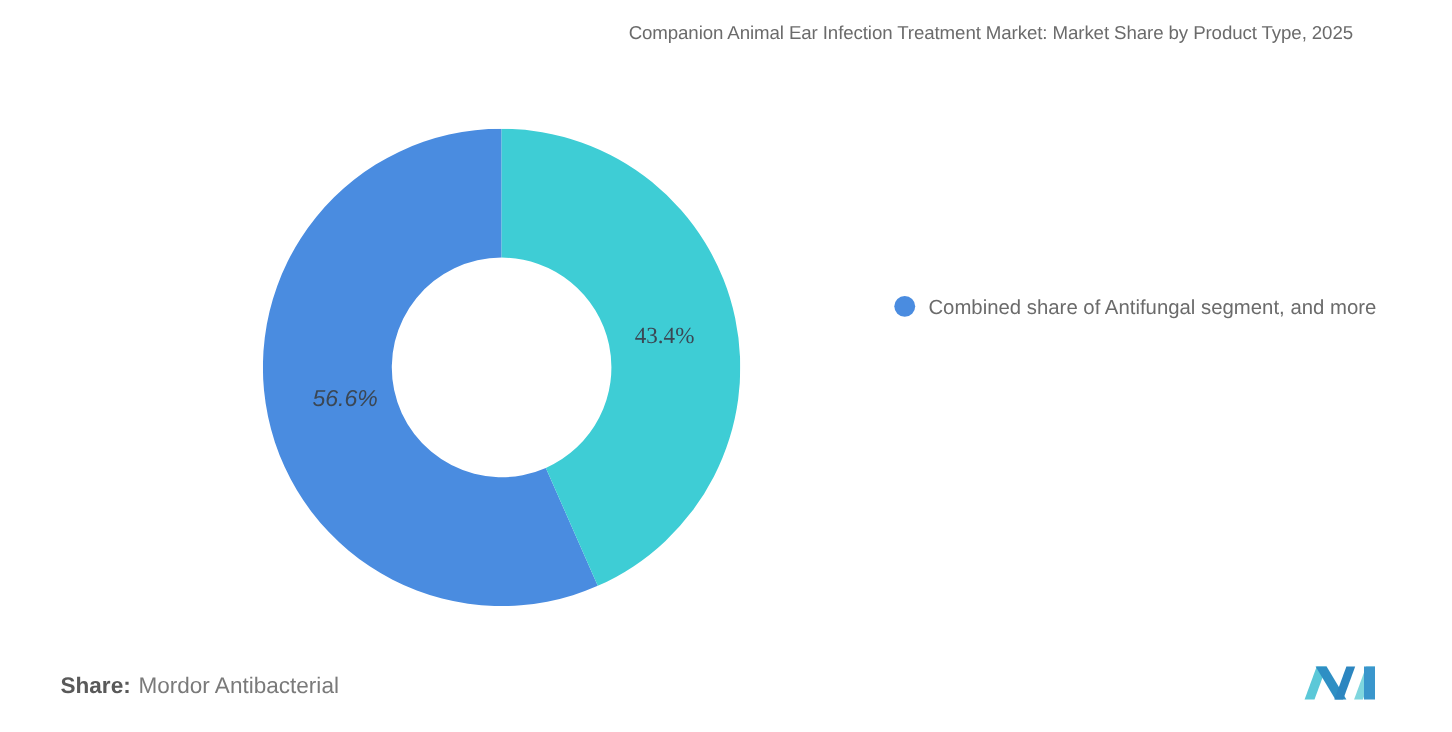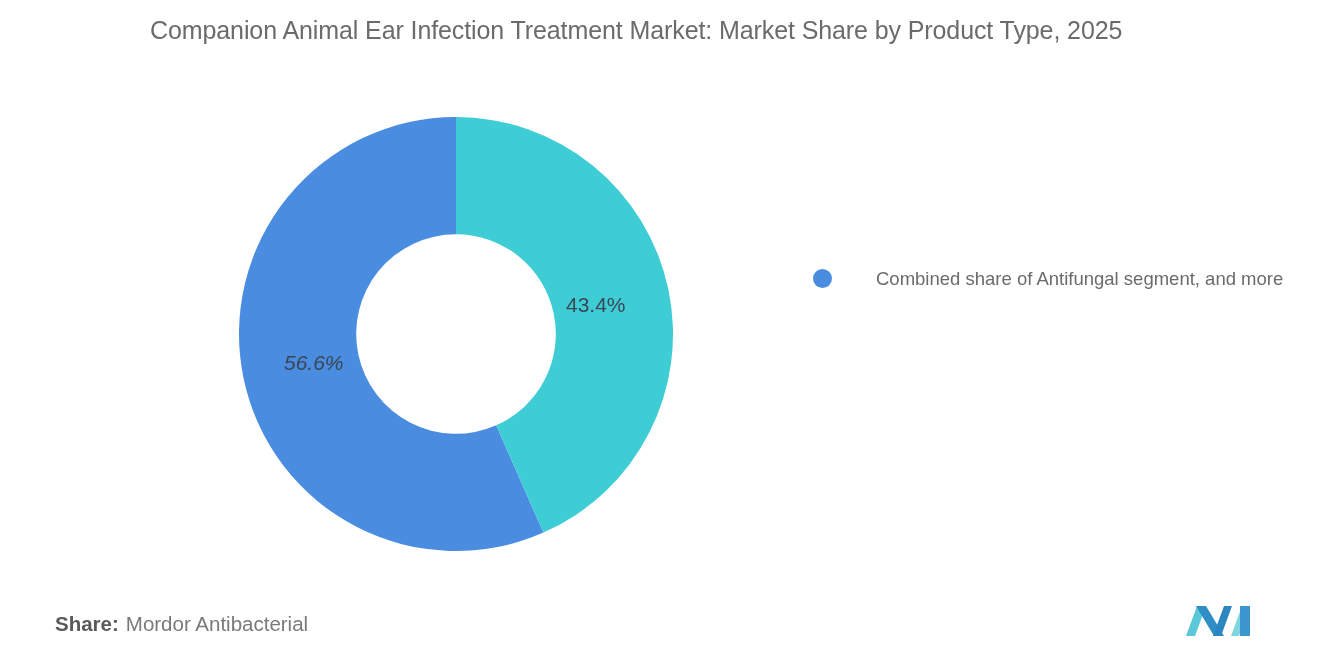--- a/index.html
+++ b/index.html
@@ -15,22 +15,22 @@
     font-family: "Liberation Sans", sans-serif;
     -webkit-font-smoothing: antialiased;
   }
 
   
   #chart-title {
     position: absolute;
     left: 150px;
     top: 10px;
     width: 1080px;
-    text-align: left;
-    font-size: 25px;
+    text-align: right;
+    font-size: 17px;
     line-height: 40px;
     font-weight: 400;
     color: #6b6b6b;
     letter-spacing: -0.1px;
   }
 
   
   #donut-wrap {
     position: absolute;
     left: 239px;
@@ -45,34 +45,33 @@
   }
 
   .slice-label {
     position: absolute;
     font-size: 21px;
     color: #3b4754;
     font-weight: 400;
     white-space: nowrap;
   }
   #slice-label-0 { left: 45px;  top: 234px; font-style: italic; }   
-  #slice-label-1 { left: 327px; top: 176px; }   
+  #slice-label-1 { left: 338px; top: 176px; font-family: Liberation Serif, serif; }   
 
   
   #legend {
     position: absolute;
     left: 813px;
     top: 266px;
     width: 490px;
   }
   .legend-item {
     display: flex;
     align-items: flex-start;
     margin-bottom: 19px;
-    gap: 32px;
   }
   .legend-dot {
     width: 19px;
     height: 19px;
     border-radius: 50%;
     flex: 0 0 19px;
     margin-top: 3px;
   }
   .legend-label {
     margin-left: 12px;

